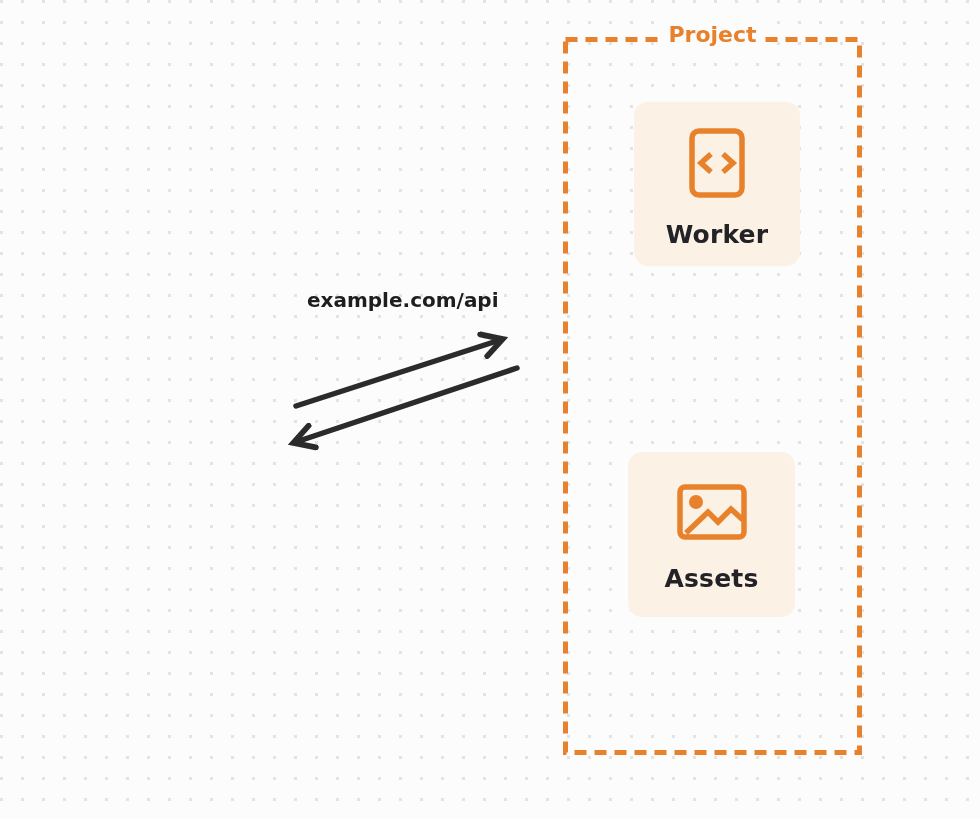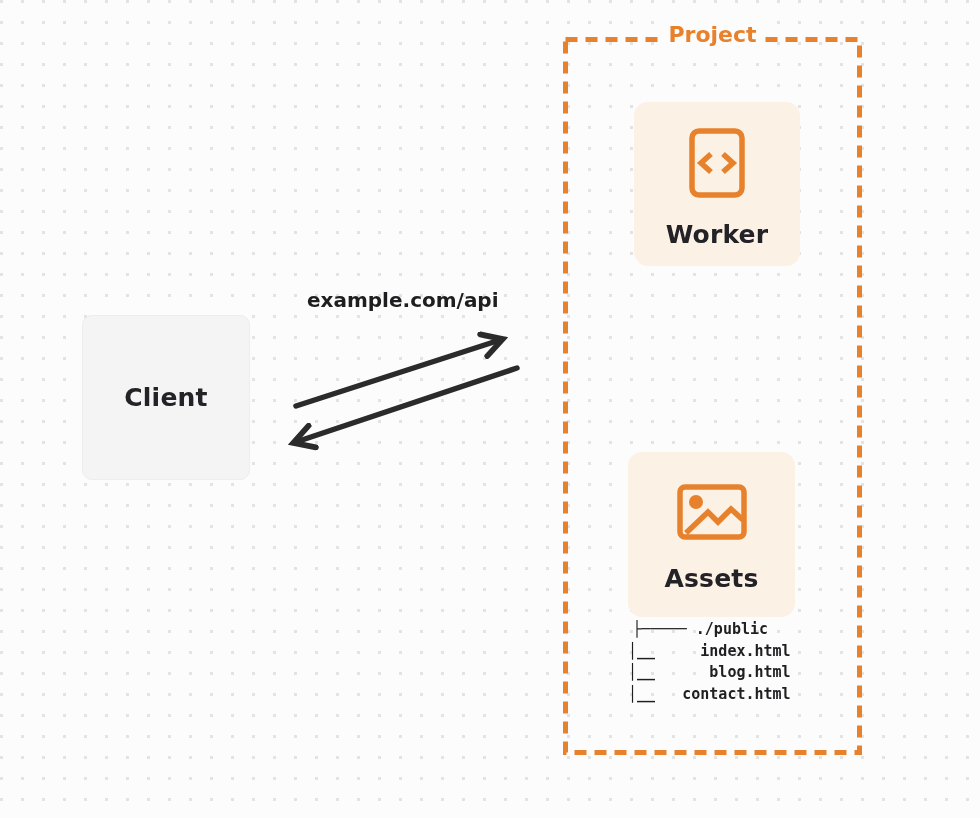--- a/index.html
+++ b/index.html
@@ -50,21 +50,21 @@
     position: absolute;
     left: 0; top: 0;
     width: 980px; height: 818px;
     pointer-events: none;
   }
 
   
   .project-box {
     position: absolute;
     left: 563px; top: 37px;
-    width: 299px; height: 718px; text-align: center;
+    width: 299px; height: 718px;
   }
   .project-border {
     position: absolute;
     left: 0; top: 0;
     width: 299px; height: 718px;
   }
   .project-title {
     position: absolute;
     left: 50%; top: -17px;
     transform: translateX(-50%);
@@ -102,23 +102,20 @@
     line-height: 21.5px;
     color: #1f1f22;
     white-space: pre;
   }
 </style>
 </head>
 <body>
 
 <div class="canvas">
 
-  <div class="client-box">
-    <span class="node-label">Client</span>
-  </div>
 
   <div class="request-label">example.com/api</div>
 
   <svg class="arrows-svg" viewBox="0 0 980 818" aria-hidden="true">
     <defs>
       <marker id="head" viewBox="0 0 10 10" refX="7" refY="5" markerWidth="5.2" markerHeight="5.2" orient="auto-start-reverse">
         <path d="M1 1 L8 5 L1 9" fill="none" stroke="#2b2b2b" stroke-width="2" stroke-linecap="round" stroke-linejoin="miter"></path>
       </marker>
     </defs>
     <line x1="296" y1="406" x2="500" y2="340" stroke="#2b2b2b" stroke-width="5.5" stroke-linecap="round" marker-end="url(#head)"></line>
@@ -146,19 +143,15 @@
       <span class="icon-wrap">
         <svg width="70" height="56" viewBox="0 0 70 56" aria-hidden="true">
           <rect x="3" y="3" width="64" height="50" rx="5" fill="none" stroke="#e8812c" stroke-width="5.5"></rect>
           <circle cx="19" cy="18" r="7" fill="#e8812c"></circle>
           <path d="M9 49 L31 28 L41 38 L54 25 L66 36" fill="none" stroke="#e8812c" stroke-width="5.5" stroke-linejoin="miter"></path>
         </svg>
       </span>
       <span class="node-label">Assets</span>
     </div>
 
-    <pre class="file-tree">├───── ./public
-  │__     index.html
-  │__      blog.html
-  │__   contact.html</pre>
   </div>
 
 </div>
 
 </body></html>

